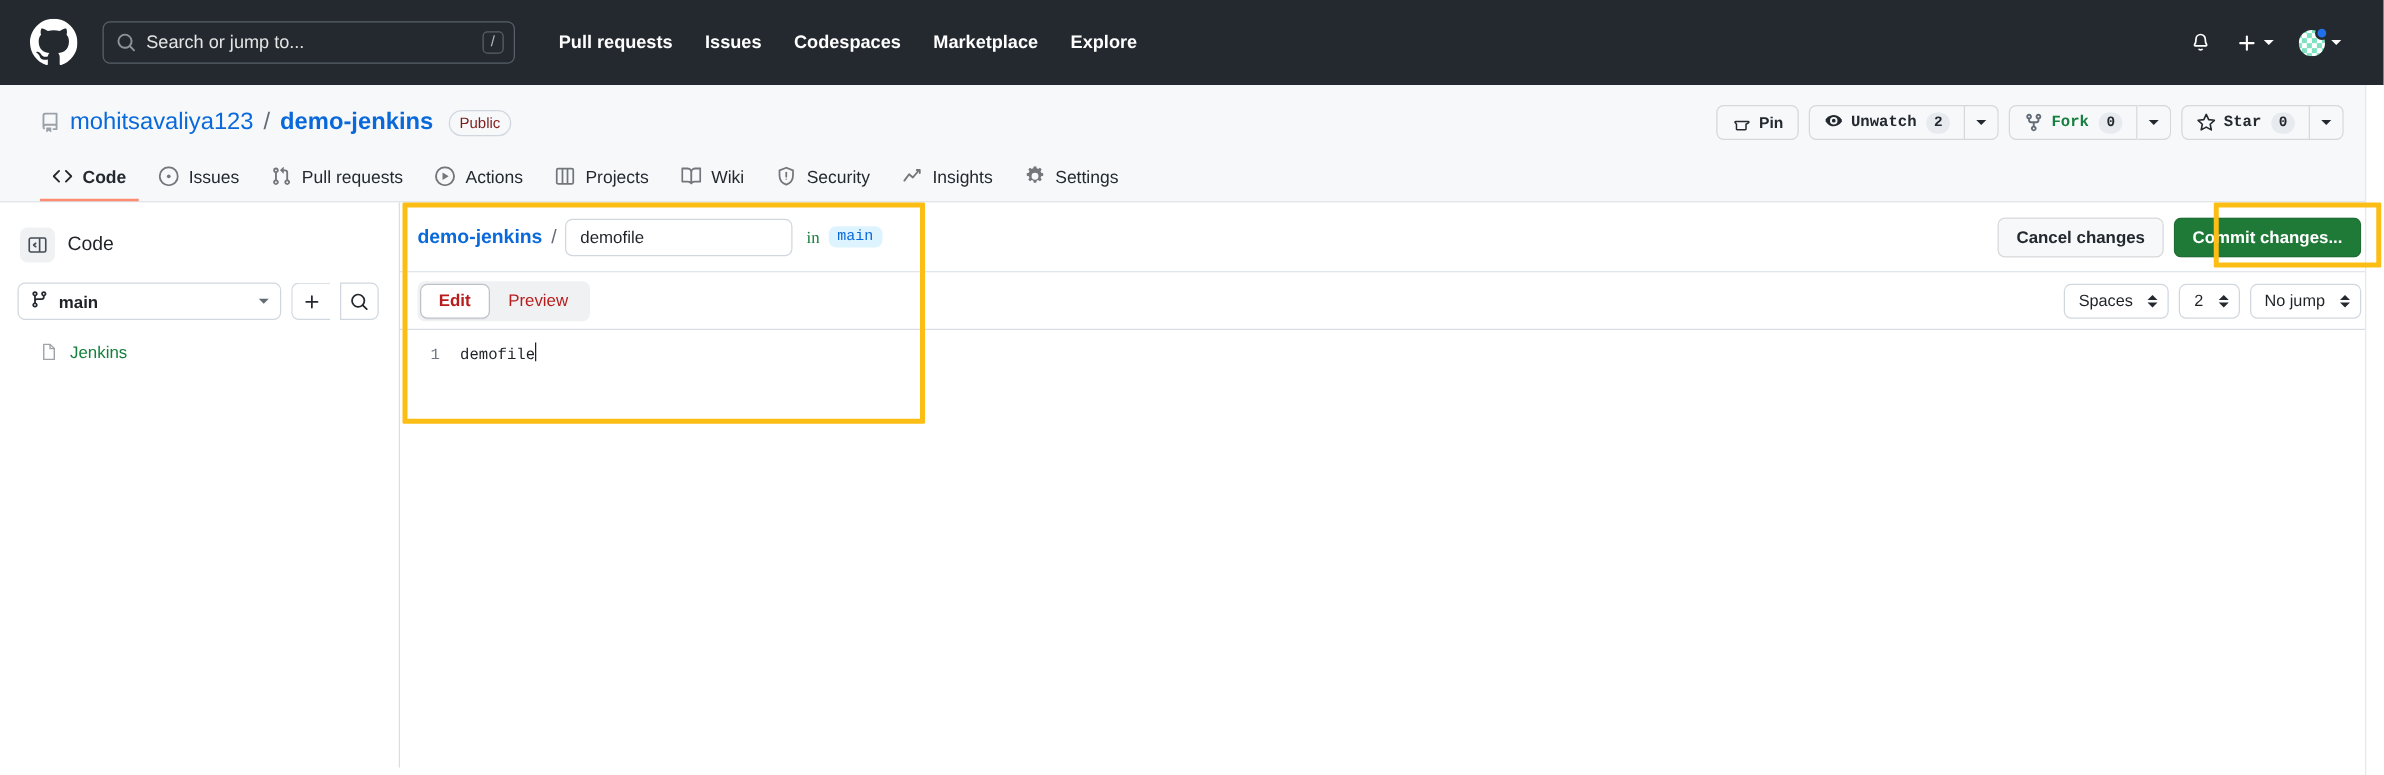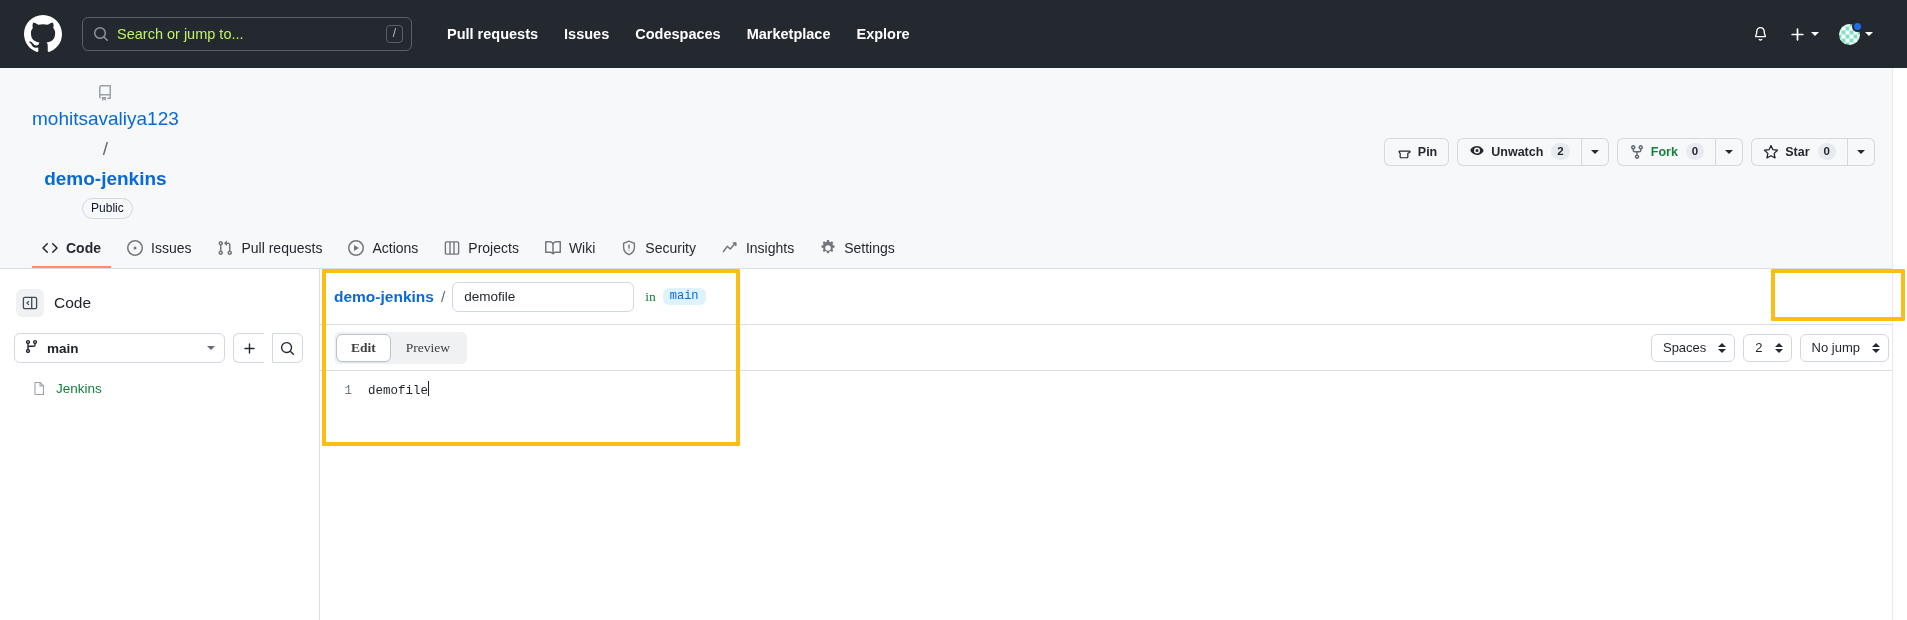--- a/index.html
+++ b/index.html
@@ -26,21 +26,21 @@
 
   .search-box {
     width: 330px; height: 34px;
     border: 1px solid #57606a;
     border-radius: 6px;
     display: flex; align-items: center;
     padding: 0 8px 0 10px;
     background: transparent;
   }
   .search-box .s-ico { width: 16px; height: 16px; flex: none; opacity: .72; margin-right: 8px; }
-  .search-box .s-ph { flex: 1; color: #bef264; font-size: 14.5px; white-space: nowrap; }
+  .search-box .s-ph { flex: 1; color: #e5e5e5; font-size: 14.5px; white-space: nowrap; }
   .search-box .s-key {
     border: 1px solid #57606a; border-radius: 4px;
     color: #b5bcc4; font-size: 12px;
     padding: 0px 6px 1px; line-height: 15px;
   }
 
   .gh-nav { display: flex; align-items: center; gap: 0; margin-left: 22px; }
   .gh-nav a {
     color: #ffffff; text-decoration: none;
     font-size: 14.5px; font-weight: 600;
@@ -68,48 +68,48 @@
     background: #1f6feb; border: 2px solid #24292f;
   }
 
   
   .repo-head {
     background: #f6f8fa;
     border-bottom: 1px solid #d8dee4;
     padding: 16px 32px 0;
   }
   .repo-top { display: flex; align-items: center; }
-  .repo-title { display: flex; align-items: center; gap: 8px; font-size: 19px; flex-direction: column; }
+  .repo-title { display: flex; align-items: center; gap: 8px; font-size: 19px; }
   .repo-title .repo-ico { width: 16px; height: 16px; opacity: .62; flex: none; }
   .repo-title a { color: #0969da; text-decoration: none; }
   .repo-title .owner { font-weight: 400; }
   .repo-title .name { font-weight: 600; }
   .repo-title .sep { color: #636c76; font-weight: 300; }
   .vis-badge {
-    font-size: 12px; color: #0f172a;
+    font-size: 12px; color: #7f1d1d;
     border: 1px solid #d0d7de; border-radius: 2em;
     padding: 1px 8px 2px; margin-left: 4px; line-height: 16px;
   }
 
   .repo-actions { margin-left: auto; display: flex; align-items: center; gap: 8px; justify-content: flex-end; }
   .btn {
     height: 28px; display: inline-flex; align-items: center; gap: 6px;
     background: #f6f8fa; border: 1px solid rgba(31,35,40,.15);
     border-radius: 6px; padding: 0 11px;
     font-size: 12.5px; font-weight: 600; color: #24292f;
     cursor: pointer; white-space: nowrap;
   }
   .btn svg { display: block; flex: none; }
   .btn .cnt {
     background: rgba(175,184,193,.2); border-radius: 2em;
     padding: 0 6px; font-size: 11.5px; font-weight: 600; line-height: 17px;
     color: #24292f; margin-left: 2px;
   }
   .btn-group { display: flex; align-items: stretch; }
-  .btn-group .btn:first-child { border-top-right-radius: 0; border-bottom-right-radius: 0; }
+  .btn-group .btn:first-child { border-top-right-radius: 0; border-bottom-right-radius: 0; font-family: Liberation Mono, monospace; }
   .btn-group .btn.split {
     border-top-left-radius: 0; border-bottom-left-radius: 0;
     border-left: 0; padding: 0 9px;
   }
   .tri-down {
     width: 0; height: 0;
     border-left: 4px solid transparent;
     border-right: 4px solid transparent;
     border-top: 4px solid #24292f;
   }
@@ -214,23 +214,23 @@
     height: 46px; display: flex; align-items: center;
     padding: 0 18px 0 14px; border-bottom: 1px solid #d8dee4;
     background: #fff;
   }
   .seg {
     display: inline-flex; background: #eff1f3; border-radius: 6px; padding: 2px;
   }
   .seg .segbtn {
     height: 28px; padding: 0 14px; border-radius: 6px;
     display: flex; align-items: center;
-    font-size: 13.5px; color: #404040; cursor: pointer;
+    font-size: 13.5px; color: #b91c1c; cursor: pointer;
     border: 1px solid transparent; background: transparent;
-    font-family: Liberation Serif, serif;
+    font-family: Liberation Sans, sans-serif;
   }
   .seg .segbtn.active {
     background: #ffffff; border-color: #bcc2c8; font-weight: 600;
     box-shadow: 0 1px 0 rgba(31,35,40,.04);
   }
   .tool-right { margin-left: auto; display: flex; align-items: center; gap: 8px; text-align: right; }
   .sel {
     height: 28px; border: 1px solid #d0d7de; border-radius: 6px;
     background: #fff; display: flex; align-items: center; gap: 12px;
     padding: 0 8px 0 11px; font-size: 13px; color: #1f2328; cursor: pointer;
@@ -541,20 +541,24 @@
 
   <section class="main-col">
 
     <div class="edit-header">
       <div class="crumb">
         <a class="repolink" href="#">demo-jenkins</a>
         <span class="slash">/</span>
         <input class="name-input" value="demofile" style="">
         <span class="inword">in</span>
         <span class="branch-chip">main</span>
+      </div>
+      <div class="head-actions">
+        <button class="btn-cancel">Cancel changes</button>
+        <button class="btn-commit">Commit changes...</button>
       </div>
       <div class="hl" id="hl-commit"></div>
     </div>
 
     <div class="edit-toolbar">
       <div class="seg">
         <button class="segbtn active">Edit</button>
         <button class="segbtn">Preview</button>
       </div>
       <div class="tool-right">

